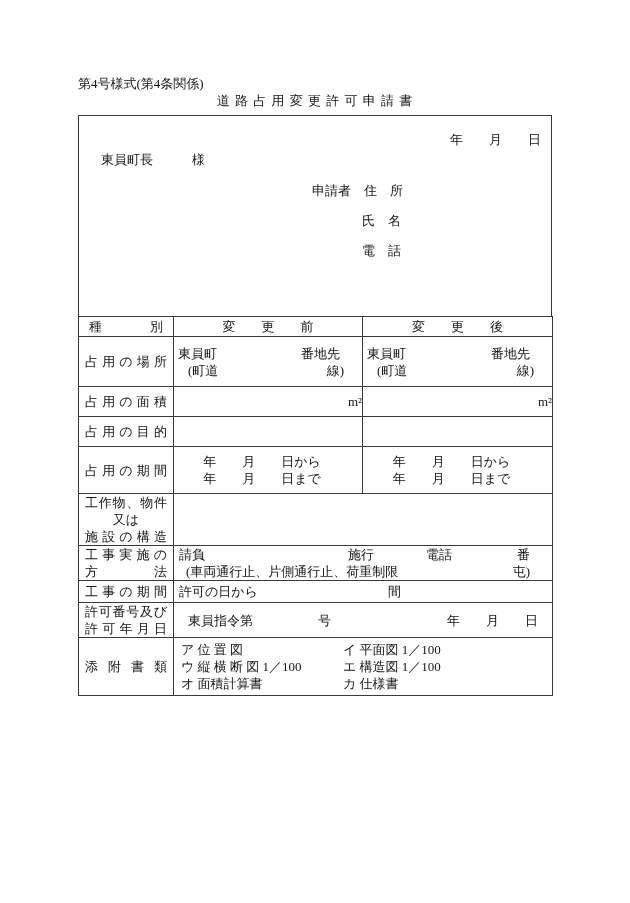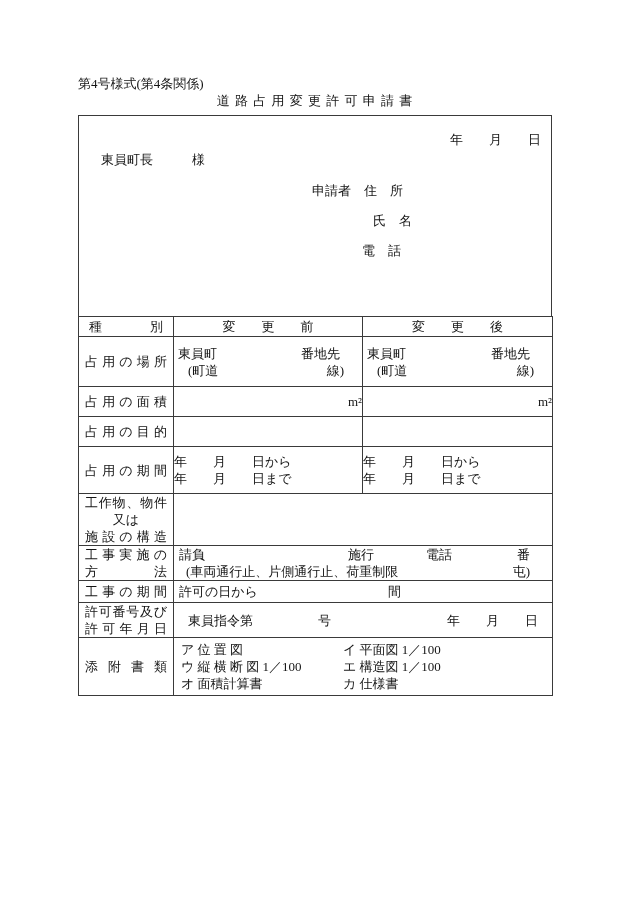--- a/index.html
+++ b/index.html
@@ -12,40 +12,40 @@
 
   .form-number{position:absolute;left:78px;top:75px;white-space:pre;}
   .doc-title{position:absolute;left:78px;top:92px;width:474px;text-align:center;letter-spacing:1px;white-space:pre;}
 
   
   .lh-box{position:absolute;left:78px;top:115px;width:472px;height:200px;border:1px solid #3a3a3a;border-bottom:none;}
   .lh-box > div{position:absolute;white-space:pre;line-height:14px;}
   .lh-date{right:10px;top:17px;}
   .lh-addressee{left:22px;top:37px;}
   .lh-applicant{left:233px;top:68px;}
-  .lh-name{left:294px;top:98px;}
+  .lh-name{left:283px;top:98px;}
   .lh-phone{left:283px;top:128px;}
   .lh-body{left:4px;top:152px;width:464px;}
   .lh-body .bl{line-height:17px;white-space:pre;}
   .lh-body .ind{padding-left:13px;}
 
   
   table.form-table{position:absolute;left:78px;top:316px;width:474px;border-collapse:collapse;table-layout:fixed;}
   .form-table td,.form-table th{border:1px solid #3a3a3a;vertical-align:middle;padding:0;font-weight:normal;font-size:13px;line-height:17px;}
   .r-head{height:20px}.r-loc{height:50px}.r-area{height:30px}.r-purpose{height:30px}
   .r-period{height:47px}.r-structure{height:50px}.r-method{height:35px}
   .r-workperiod{height:22px}.r-permit{height:30px}.r-attach{height:58px}
 
   .just{text-align:justify;text-align-last:justify;}
   .labelcell .just,.labelcell .cen{display:block;padding:0 6px;}
   .labelcell .cen{text-align:center;}
   th.labelcell.head .just{padding:0 10px;}
   .center{text-align:center;white-space:pre;margin-top:12px;}
   .unit{text-align:right;padding-right:6px;white-space:pre;}
-  .period{text-align:left;padding-right:12px;white-space:pre;}
+  .period{text-align:center;padding-right:12px;white-space:pre;}
   .loc-l1{display:flex;justify-content:space-between;padding:0 22px 0 4px;white-space:pre;gap:36px;}
   .loc-l2{display:flex;justify-content:space-between;padding:0 18px 0 14px;white-space:pre;}
   .m-l1{padding-left:5px;white-space:pre;}
   .m-l2{display:flex;justify-content:space-between;padding:0 22px 0 12px;white-space:pre;}
   .wp-line{padding-left:5px;white-space:pre;}
   .permit-line{display:flex;justify-content:space-between;padding:0 14px 0 14px;white-space:pre;}
   .attach-grid{display:grid;grid-template-columns:162px 1fr;padding-left:7px;white-space:pre;}
 </style>
 </head>
 <body>

